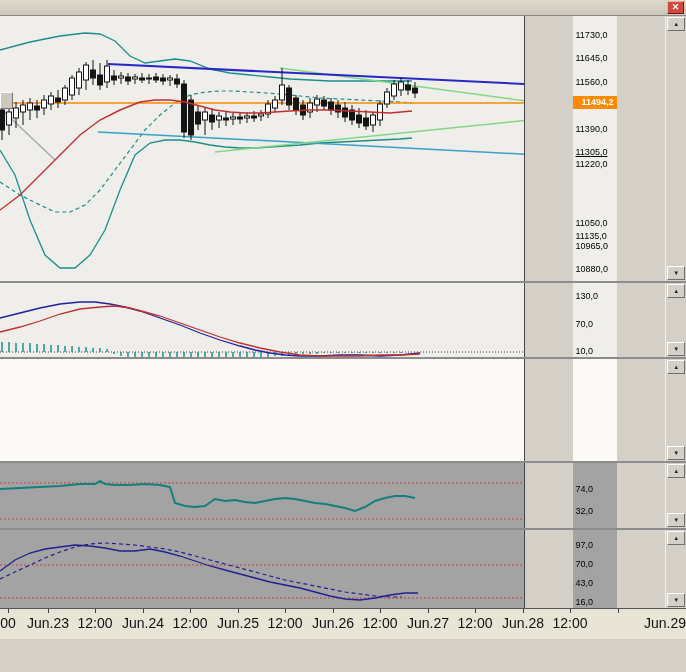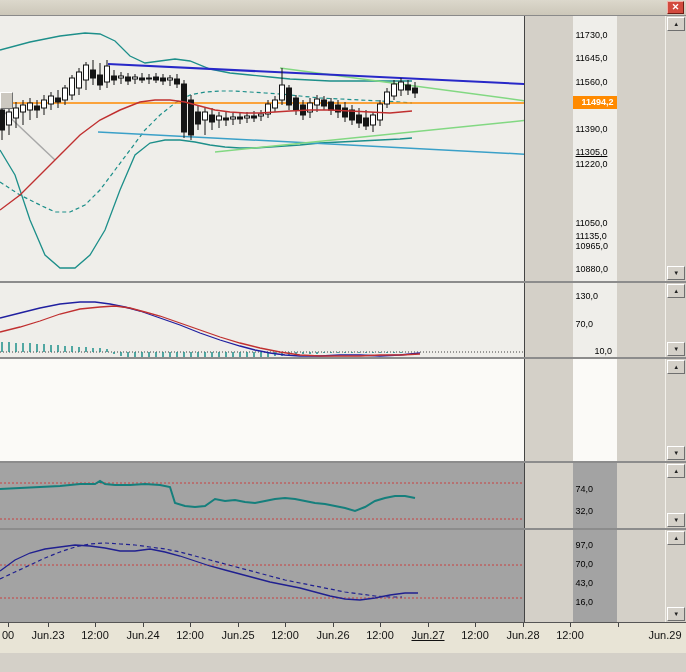--- a/index.html
+++ b/index.html
@@ -18,21 +18,21 @@
                 justify-content:space-between; align-items:center; padding:1px 0; }
   .sbtn { width:18px; height:14px; background:#d4d0c8; border:1px solid; border-color:#ffffff #6f6f6f #6f6f6f #ffffff;
           font-size:6px; color:#222; display:flex; align-items:center; justify-content:center; padding:0; }
   .splitter { height:2px; width:686px; background:#8c8c8c; }
   .bg-a { background:#efeeea; }
   .bg-b { background:#fbfaf7; }
   .bg-c { background:#a3a3a3; }
   .tick { position:absolute; left:3px; white-space:nowrap; }
   .price-tag { position:absolute; left:0; width:50px; height:13px; background:#ff8a00; color:#fff;
                font-size:9px; font-weight:bold; text-align:center; line-height:13px; }
-  .time-axis { height:31px; width:686px; background:#e8e4d6; border-top:1px solid #555; position:relative; font-size:11px; color:#111; }
+  .time-axis { height:31px; width:686px; background:#e8e4d6; border-top:1px solid #555; position:relative; font-size:14px; color:#111; }
   .tlabel { position:absolute; top:6px; transform:translateX(-50%); white-space:nowrap; }
   .ttick { position:absolute; top:0; width:1px; height:4px; background:#444; }
   .float-box { position:absolute; left:0; top:76px; width:13px; height:17px; background:#ccc8c0;
                border:1px solid; border-color:#ffffff #707070 #707070 #ffffff; }
 </style>
 </head>
 <body>
 
 <div class="window">
 
@@ -259,21 +259,21 @@
           <line x1="387" y1="69" x2="387" y2="70" stroke="#1d8f8a" stroke-width="1.5"></line>
           <line x1="394" y1="69" x2="394" y2="70" stroke="#1d8f8a" stroke-width="1.5"></line>
           <line x1="401" y1="69" x2="401" y2="70" stroke="#1d8f8a" stroke-width="1.5"></line>
           <polyline points="0,35 20,30 40,25 60,21 80,19 95,19 110,21 125,24 140,28 160,35 180,42 200,50 220,57 240,63 255,67 270,70 285,72 300,73 320,73 340,72 360,72 380,73 400,72 420,70" fill="none" stroke="#2020a0" stroke-width="1.3"></polyline>
           <polyline points="0,49 20,44 40,38 60,31 80,26 100,24 115,23 130,25 145,29 160,33 180,40 200,47 220,54 240,60 260,65 280,69 300,72 320,73 340,73 360,73 380,72 400,72 420,71" fill="none" stroke="#c03030" stroke-width="1.3"></polyline>
         </svg>
     </div>
     <div class="axis-col bg-a">
         <div class="tick" style="top: 8px;">130,0</div>
         <div class="tick" style="top: 36px;">70,0</div>
-        <div class="tick" style="top: 63px; margin-left: 19px;">10,0</div>
+        <div class="tick" style="top: 63px;">10,0</div>
         <div class="tick" style="top: 82px; margin-left: 48px;">-50,0</div>
       </div>
     <div class="scroll-col">
       <button class="sbtn">▲</button>
       <button class="sbtn">▼</button>
     </div>
   </div>
   <div class="splitter"></div>
 
   <div class="row" style="height:102px">
@@ -300,21 +300,21 @@
         <div class="tick" style="top: 21px;">74,0</div>
         <div class="tick" style="top: 43px;">32,0</div>
       </div>
     <div class="scroll-col">
       <button class="sbtn">▲</button>
       <button class="sbtn">▼</button>
     </div>
   </div>
   <div class="splitter"></div>
 
-  <div class="row" style="height:92px">
+  <div class="row" style="height:78px">
     <div class="chart-area bg-c">
       <svg width="610" height="82">
           <line x1="0" y1="35" x2="610" y2="35" stroke="#c84040" stroke-width="1" stroke-dasharray="2,2"></line>
           <line x1="0" y1="68" x2="610" y2="68" stroke="#c84040" stroke-width="1" stroke-dasharray="2,2"></line>
           <polyline points="0,41 15,30 30,23 45,19 60,17 75,15 90,16 105,18 120,21 135,21 150,19 165,22 180,26 195,31 210,36 225,40 240,44 255,48 270,52 285,55 300,58 315,62 330,66 345,69 360,70 375,68 390,65 405,63 418,63" fill="none" stroke="#202090" stroke-width="1.3"></polyline>
           <polyline points="0,49 15,42 30,35 45,28 60,22 75,17 90,14 105,13 120,14 135,15 150,17 165,19 180,22 195,26 210,30 225,34 240,38 255,42 270,46 285,50 300,53 315,56 330,59 345,62 360,64 375,66 390,67 402,67" fill="none" stroke="#202090" stroke-width="1.2" stroke-dasharray="4,3"></polyline>
         </svg>
     </div>
     <div class="axis-col bg-c">
         <div class="tick" style="top: 10px;">97,0</div>
@@ -341,21 +341,21 @@
       <div class="tlabel" style="left: 190px;">12:00</div>
       <div class="ttick" style="left: 238px;"></div>
       <div class="tlabel" style="left: 238px;">Jun.25</div>
       <div class="ttick" style="left: 285px;"></div>
       <div class="tlabel" style="left: 285px;">12:00</div>
       <div class="ttick" style="left: 333px;"></div>
       <div class="tlabel" style="left: 333px;">Jun.26</div>
       <div class="ttick" style="left: 380px;"></div>
       <div class="tlabel" style="left: 380px;">12:00</div>
       <div class="ttick" style="left: 428px;"></div>
-      <div class="tlabel" style="left: 428px; text-decoration: underline;">Jun.27</div>
+      <div class="tlabel" style="left: 428px;">Jun.27</div>
       <div class="ttick" style="left: 475px;"></div>
       <div class="tlabel" style="left: 475px;">12:00</div>
       <div class="ttick" style="left: 523px;"></div>
       <div class="tlabel" style="left: 523px;">Jun.28</div>
       <div class="ttick" style="left: 570px;"></div>
       <div class="tlabel" style="left: 570px;">12:00</div>
       <div class="ttick" style="left: 618px;"></div>
       <div class="tlabel" style="left: 618px; margin-left: 47px;">Jun.29</div>
     </div>
 

